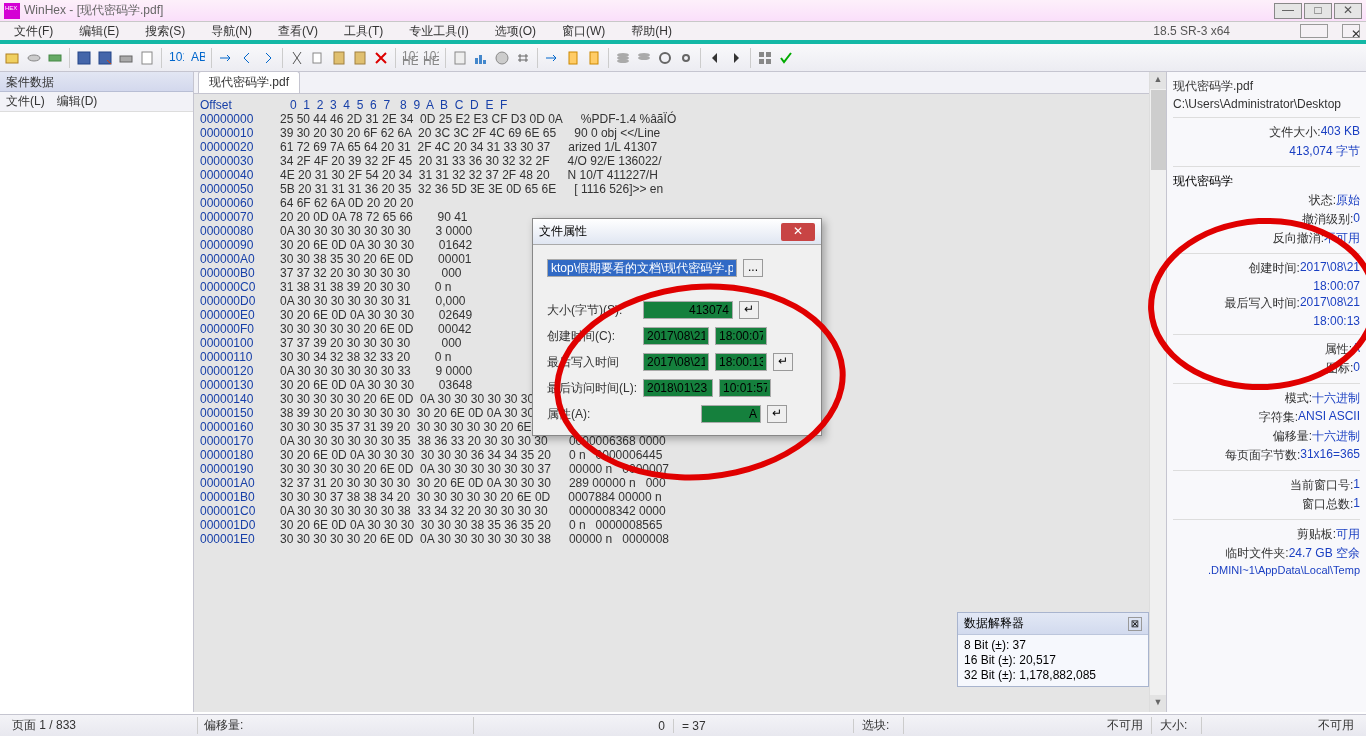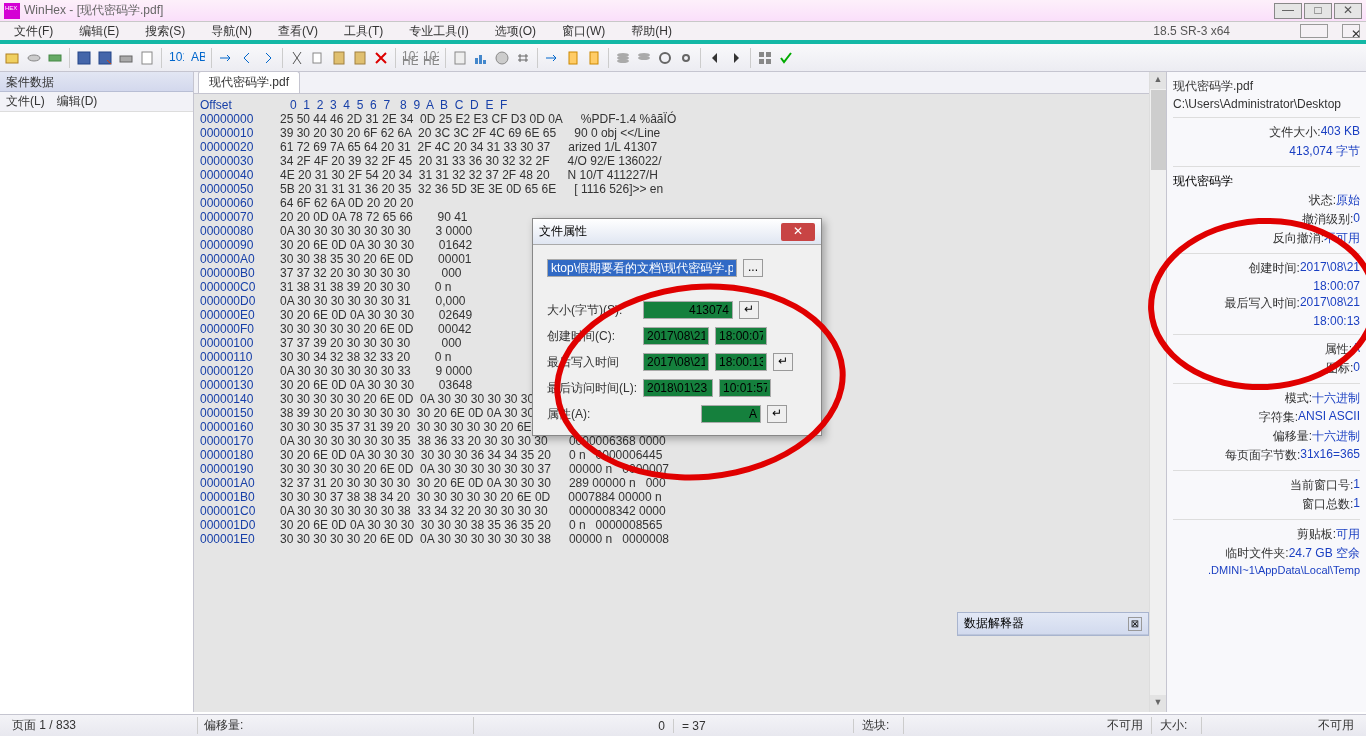--- a/index.html
+++ b/index.html
@@ -379,16 +379,21 @@
       <span class="mini">↵</span>
     </div>
   </div>
 </div>
 
 <div class="interp">
   <div class="ih">
       <span>数据解释器</span>
       <span class="ix">⊠</span>
     </div>
+  <div class="ib">
+    <div>8 Bit (±): 37</div>
+    <div>16 Bit (±): 20,517</div>
+    <div>32 Bit (±): 1,178,882,085</div>
+  </div>
 </div>
 
 <div class="circle c1"></div>
 <div class="circle c2"></div>
 
 </body></html>

